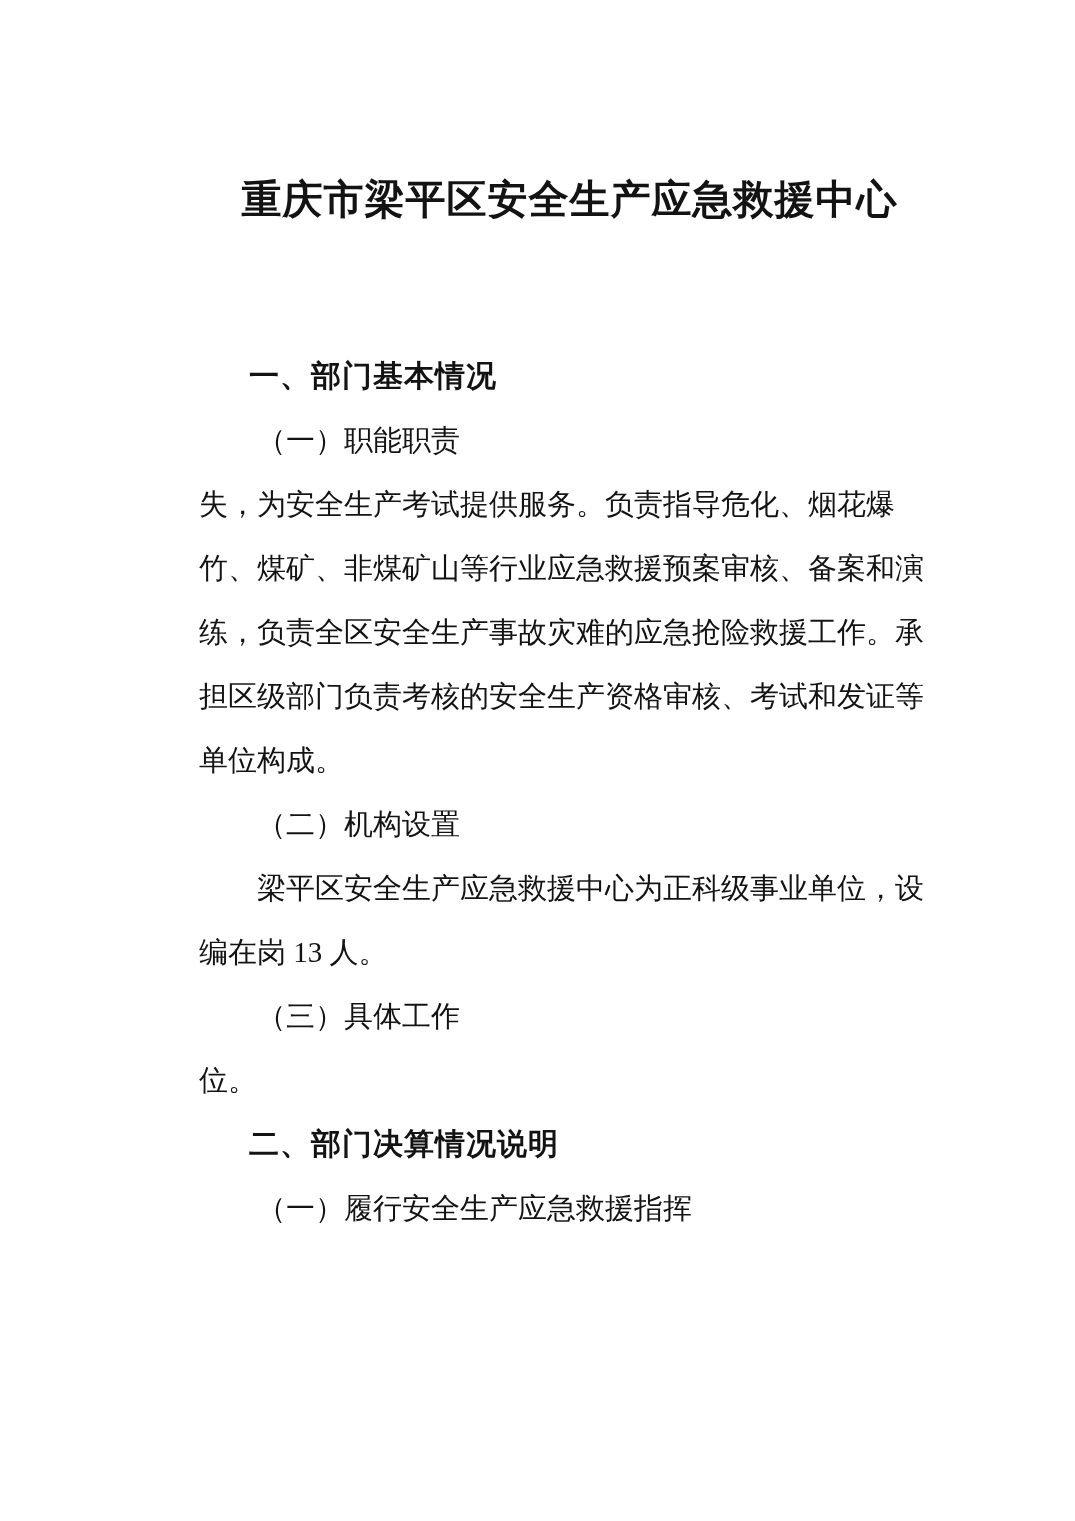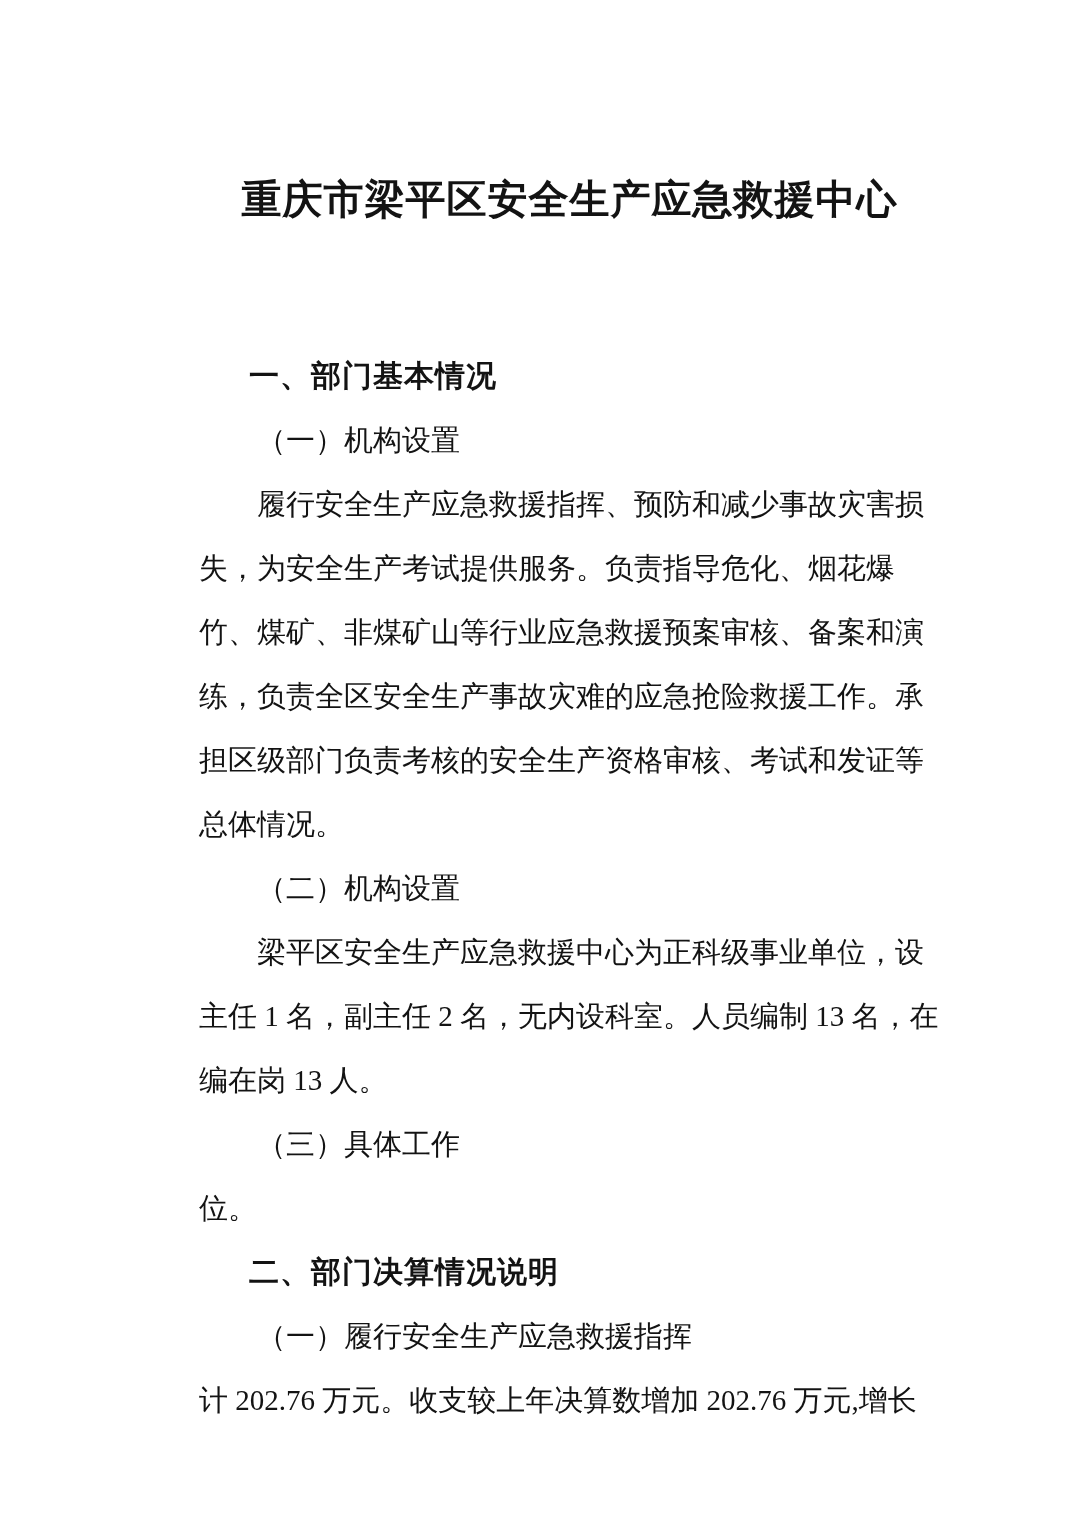--- a/index.html
+++ b/index.html
@@ -62,31 +62,28 @@
 <body>
 
 <div class="page">
 
   <div class="title-block">
     <div class="title-line">重庆市梁平区安全生产应急救援中心</div>
   </div>
 
   <div class="content">
     <div class="line h1">一、部门基本情况</div>
-    <div class="line h2">（一）机构设置</div>
-    <div class="line body-line indent">履行安全生产应急救援指挥、预防和减少事故灾害损</div>
+    <div class="line h2">（一）职能职责</div>
     <div class="line body-line">失，为安全生产考试提供服务。负责指导危化、烟花爆</div>
     <div class="line body-line">竹、煤矿、非煤矿山等行业应急救援预案审核、备案和演</div>
     <div class="line body-line">练，负责全区安全生产事故灾难的应急抢险救援工作。承</div>
     <div class="line body-line">担区级部门负责考核的安全生产资格审核、考试和发证等</div>
-    <div class="line body-line">总体情况。</div>
+    <div class="line body-line">单位构成。</div>
     <div class="line h2">（二）机构设置</div>
     <div class="line body-line indent">梁平区安全生产应急救援中心为正科级事业单位，设</div>
-    <div class="line body-line">主任 1 名，副主任 2 名，无内设科室。人员编制 13 名，在</div>
     <div class="line body-line">编在岗 13 人。</div>
     <div class="line h2">（三）具体工作</div>
     <div class="line body-line">位。</div>
     <div class="line h1">二、部门决算情况说明</div>
     <div class="line h2">（一）履行安全生产应急救援指挥</div>
-    <div class="line body-line">计 202.76 万元。收支较上年决算数增加 202.76 万元,增长</div>
   </div>
 
 </div>
 
 </body></html>

